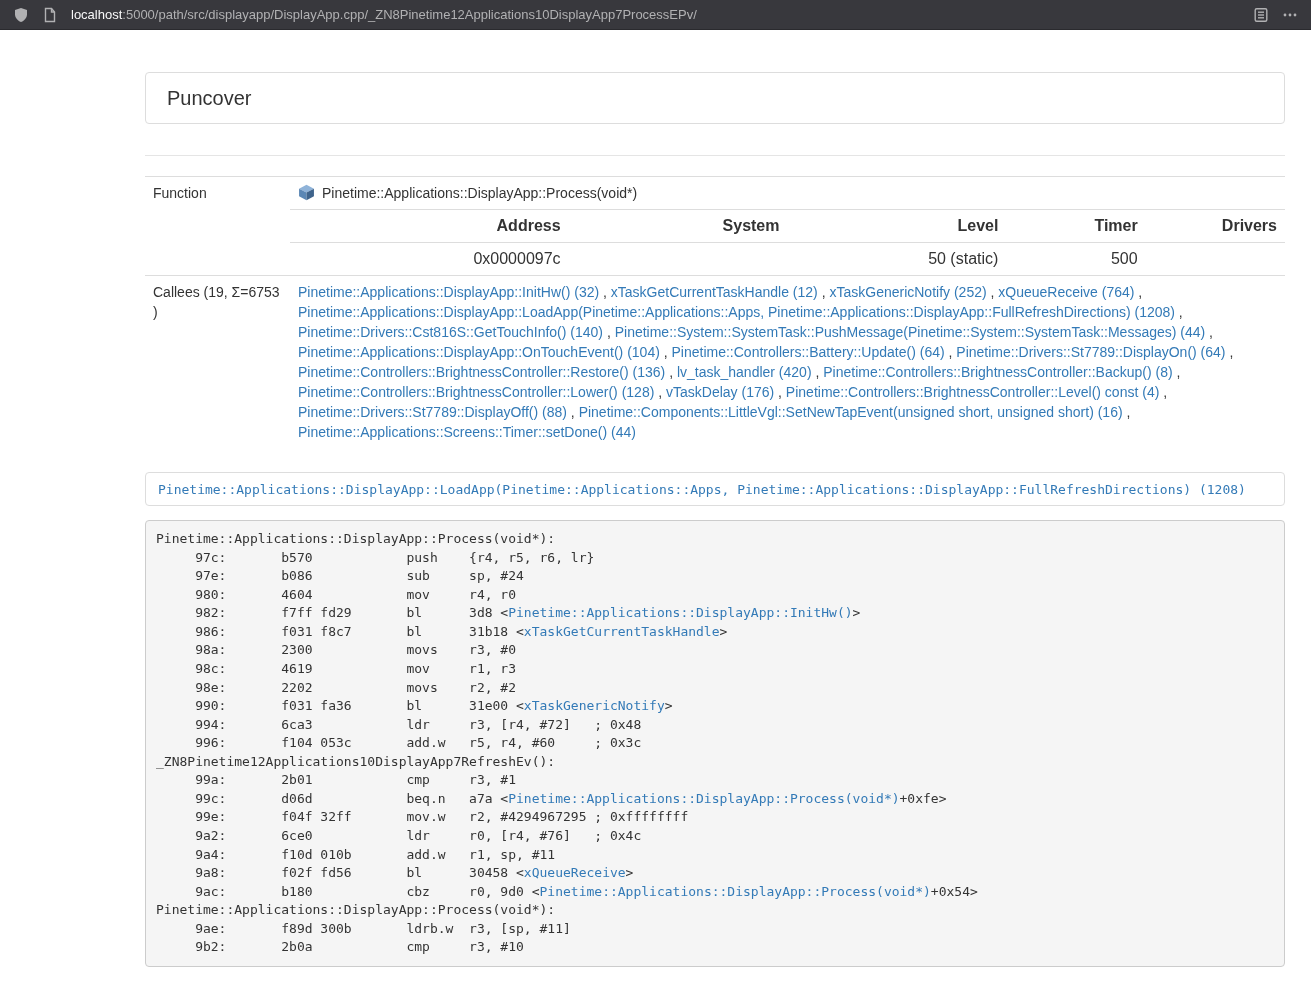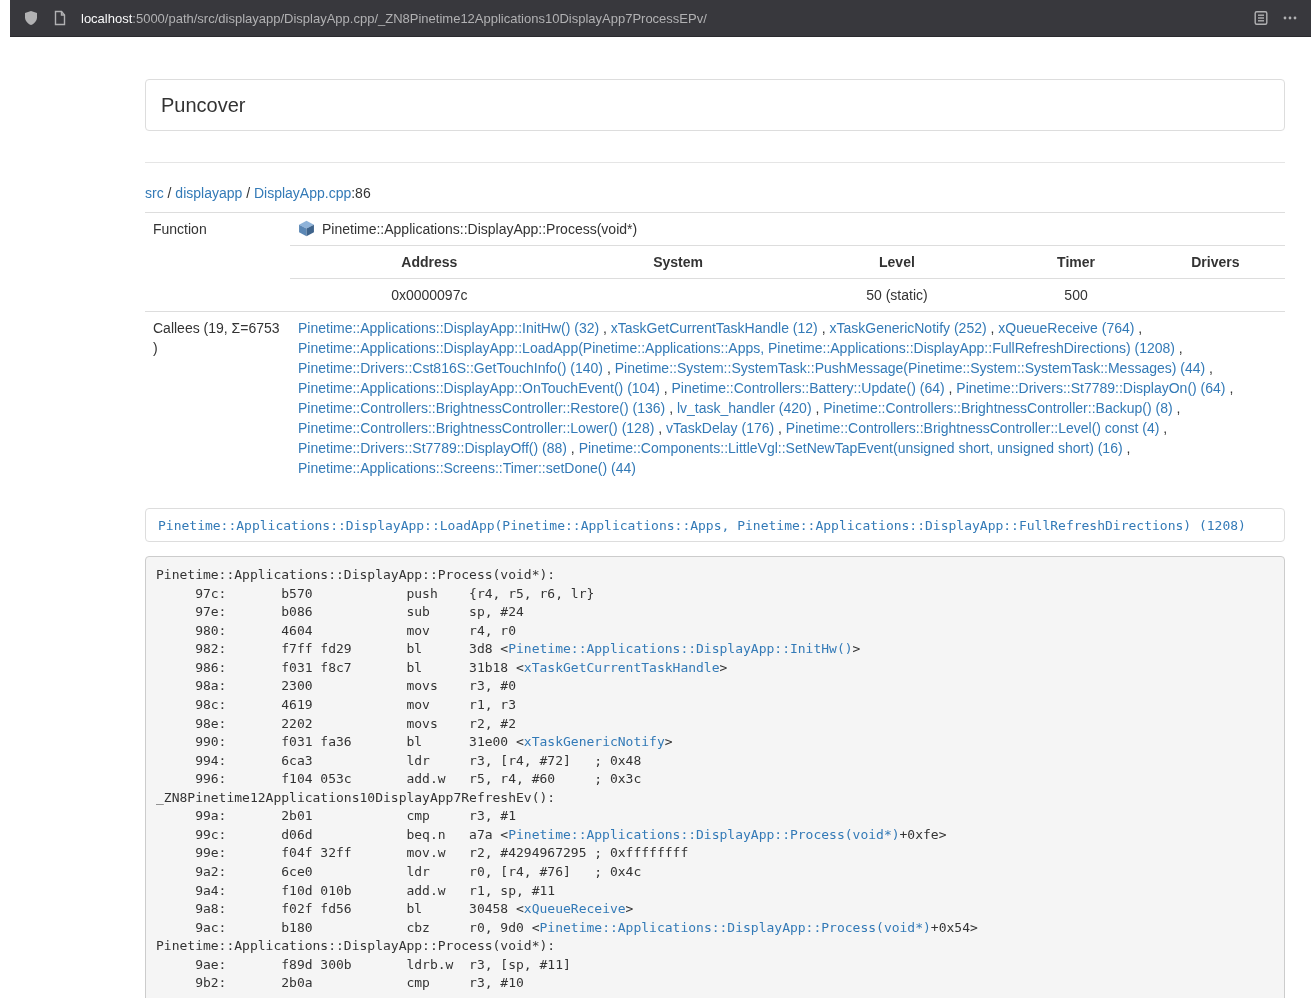--- a/index.html
+++ b/index.html
@@ -6,36 +6,36 @@
   html, body { margin: 0; padding: 0; }
   body {
     width: 1311px; height: 998px; overflow: hidden;
     background: #ffffff; color: #333;
     font-family: "Liberation Sans", sans-serif; font-size: 14px;
   }
   a { color: #337ab7; text-decoration: none; }
 
   
   .browser-bar {
-    height: 37px; background: #38383d; border-bottom: 1px solid #2a2a2e;
-    display: flex; align-items: center; gap: 13px; padding: 0 13px; margin-left: 10px;
+    height: 30px; background: #38383d; border-bottom: 1px solid #2a2a2e;
+    display: flex; align-items: center; gap: 13px; padding: 0 13px;
   }
   .toolbar-icon { width: 16px; height: 16px; flex: none; display: block; }
   .url-text {
     flex: 1; font-size: 13px; color: #b1b1b3; white-space: nowrap; overflow: hidden;
     font-family: "Liberation Sans", sans-serif;
   }
   .url-host { color: #f9f9fa; }
 
   
   .main { margin-left: 145px; width: 1140px; padding-top: 42px; }
 
   .header-panel {
     border: 1px solid #ddd; border-radius: 4px; background: #fff;
-    padding: 14px 15px; margin-bottom: 31px;
+    padding: 14px 21px; margin-bottom: 31px;
   }
   .header-panel h1 { margin: 0; font-size: 20px; font-weight: 400; color: #333; line-height: 1.1; }
 
   hr.divider { border: 0; border-top: 1px solid #e5e5e5; margin: 0 0 20px; }
 
   .breadcrumb { margin: 0 0 9px; font-size: 14px; line-height: 20px; }
   .breadcrumb .sep, .breadcrumb .suffix { color: #333; }
 
   table.symbol-table { width: 100%; border-collapse: collapse; table-layout: fixed; margin-bottom: 24px; }
   .symbol-table > tbody > tr > th,
@@ -44,21 +44,21 @@
     padding: 6px 8px; line-height: 20px; font-size: 14px;
   }
   .symbol-table th.row-label { font-weight: normal; }
   .symbol-table td.fn-cell { padding: 0; }
 
   .fn-name { padding: 6px 8px; line-height: 20px; }
   .fn-name svg { width: 17px; height: 17px; vertical-align: -3px; margin-right: 7px; }
 
   table.detail-table { width: 100%; border-collapse: collapse; table-layout: fixed; }
   .detail-table th, .detail-table td {
-    text-align: center; padding: 6px 8px; line-height: 20px; font-size: 14px;
+    text-align: right; padding: 6px 8px; line-height: 20px; font-size: 16px;
   }
   .detail-table thead th { border-top: 1px solid #ddd; border-bottom: 1px solid #ddd; font-weight: bold; }
 
   .highlight-panel {
     border: 1px solid #ddd; border-radius: 4px; background: #fff;
     padding: 8px 12px; margin-bottom: 14px;
   }
   .highlight-panel a { font-family: "DejaVu Sans Mono", monospace; font-size: 13px; }
 
   pre.disassembly {
@@ -96,21 +96,20 @@
 </div>
 
 <div class="main">
 
   <div class="header-panel">
     <h1>Puncover</h1>
   </div>
 
   <hr class="divider">
 
-  <p class="breadcrumb"><a href="#">src</a><span class="sep"> / </span><a href="#">displayapp</a><span class="sep"> / </span><a href="#">DisplayApp.cpp</a><span class="suffix">:86</span></p>
 
   <table class="symbol-table">
     <colgroup>
         <col style="width:145px">
         <col>
       </colgroup>
     <tbody>
       <tr>
         <th class="row-label">Function</th>
         <td class="fn-cell">

